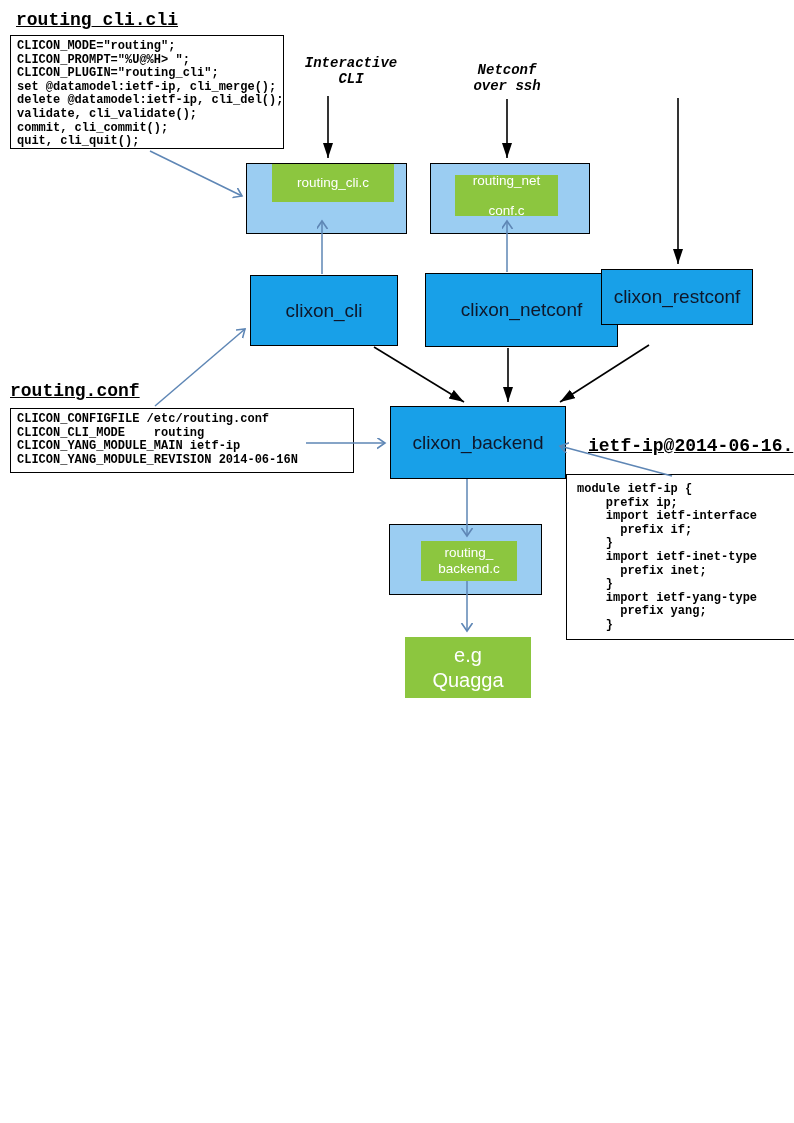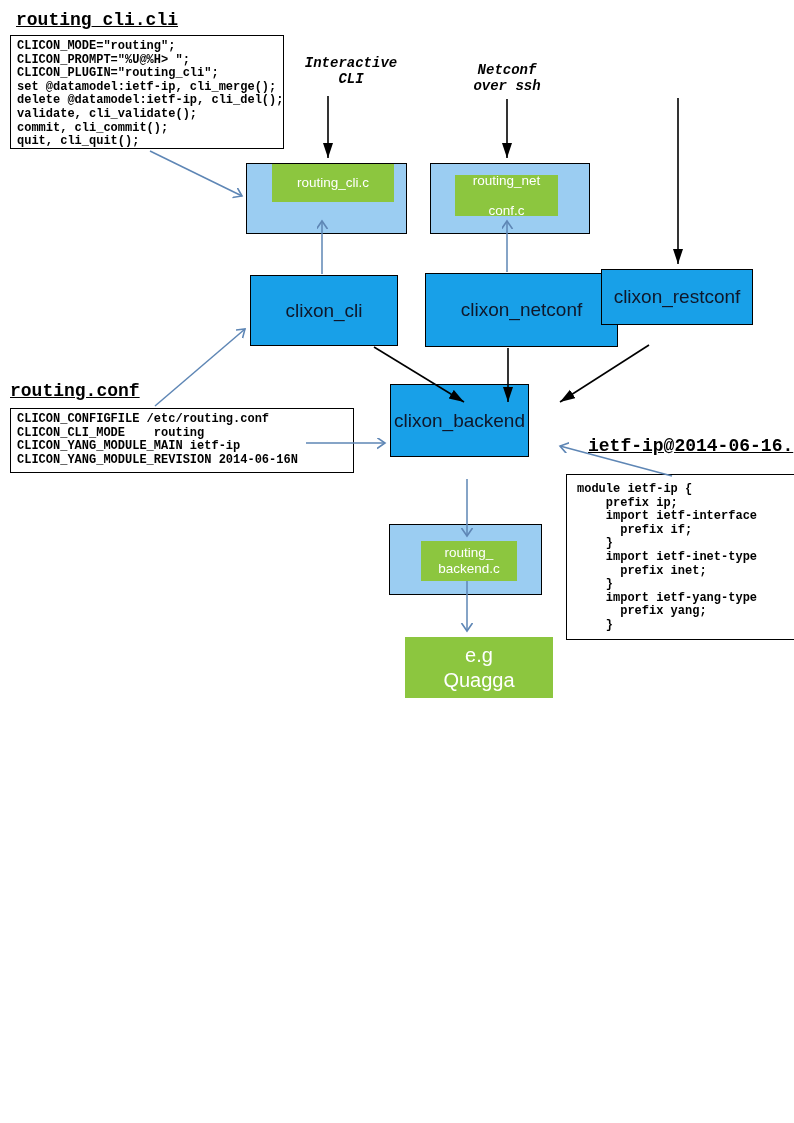--- a/index.html
+++ b/index.html
@@ -117,29 +117,29 @@
 
   <div class="plugin-wrap" style="left:430px; top:163px; width:160px; height:71px;"></div>
   <div class="plugin" style="left:455px; top:175px; width:103px; height:41px;gap:14px;">
       <div class="code-line">routing_net</div>
       <div class="code-line">conf.c</div>
     </div>
 
   <div class="node" style="left:250px; top:275px; width:148px; height:71px;">clixon_cli</div>
   <div class="node" style="left:425px; top:273px; width:193px; height:74px;">clixon_netconf</div>
   <div class="node" style="left:601px; top:269px; width:152px; height:56px;">clixon_restconf</div>
-  <div class="node" style="left:390px; top:384px; width:139px; height:73px;">clixon_backend</div>
+  <div class="node" style="left:390px; top:406px; width:176px; height:73px;">clixon_backend</div>
 
   <div class="plugin-wrap" style="left:389px; top:524px; width:153px; height:71px;"></div>
   <div class="plugin" style="left:421px; top:541px; width:96px; height:40px;">
       <div class="code-line">routing_</div>
       <div class="code-line">backend.c</div>
     </div>
 
-  <div class="quagga" style="left:405px; top:637px; width:148px; height:61px;">
+  <div class="quagga" style="left:405px; top:637px; width:126px; height:61px;">
       <div class="code-line">e.g</div>
       <div class="code-line">Quagga</div>
     </div>
 
   <svg id="arrows" width="794" height="1123" viewBox="0 0 794 1123">
     <defs>
       <marker id="tri" markerWidth="16" markerHeight="12" refX="15" refY="5" orient="auto" markerUnits="userSpaceOnUse">
         <path d="M0,0 L15,5 L0,10 Z" class="mk-black"></path>
       </marker>
       <marker id="chev" markerWidth="11" markerHeight="13" refX="8" refY="5.5" orient="auto" markerUnits="userSpaceOnUse">

